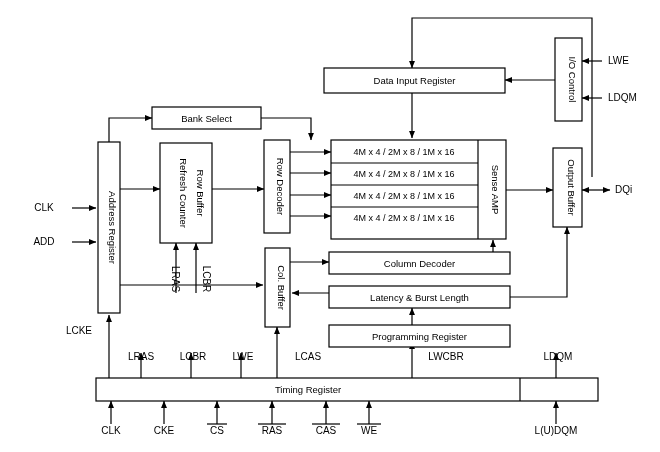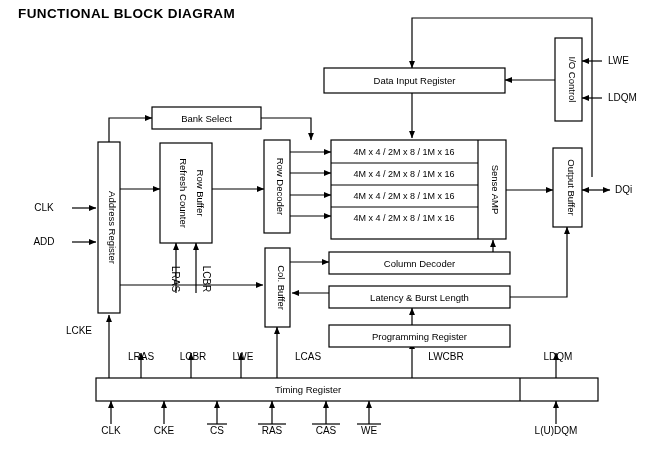--- a/index.html
+++ b/index.html
@@ -14,21 +14,20 @@
   .lbl{font-family:"Liberation Sans","DejaVu Sans",sans-serif;font-size:9.5px;fill:#000;}
   .sig{font-family:"Liberation Sans","DejaVu Sans",sans-serif;font-size:10px;fill:#000;}
   .mem{font-family:"Liberation Sans","DejaVu Sans",sans-serif;font-size:9px;fill:#000;}
   .vt{font-family:"Liberation Sans","DejaVu Sans",sans-serif;font-size:9.5px;fill:#000;}
 </style>
 </head>
 <body>
 
 <div id="root">
 
-  <div id="title">FUNCTIONAL BLOCK DIAGRAM</div>
 
   <svg width="660" height="452">
     <defs>
       <marker id="ar" markerWidth="7" markerHeight="7" refX="6.2" refY="2.6" orient="auto" markerUnits="strokeWidth">
         <path d="M0,0 L6.4,2.6 L0,5.2 z" fill="#000"></path>
       </marker>
     </defs>
 
     <g>
 

